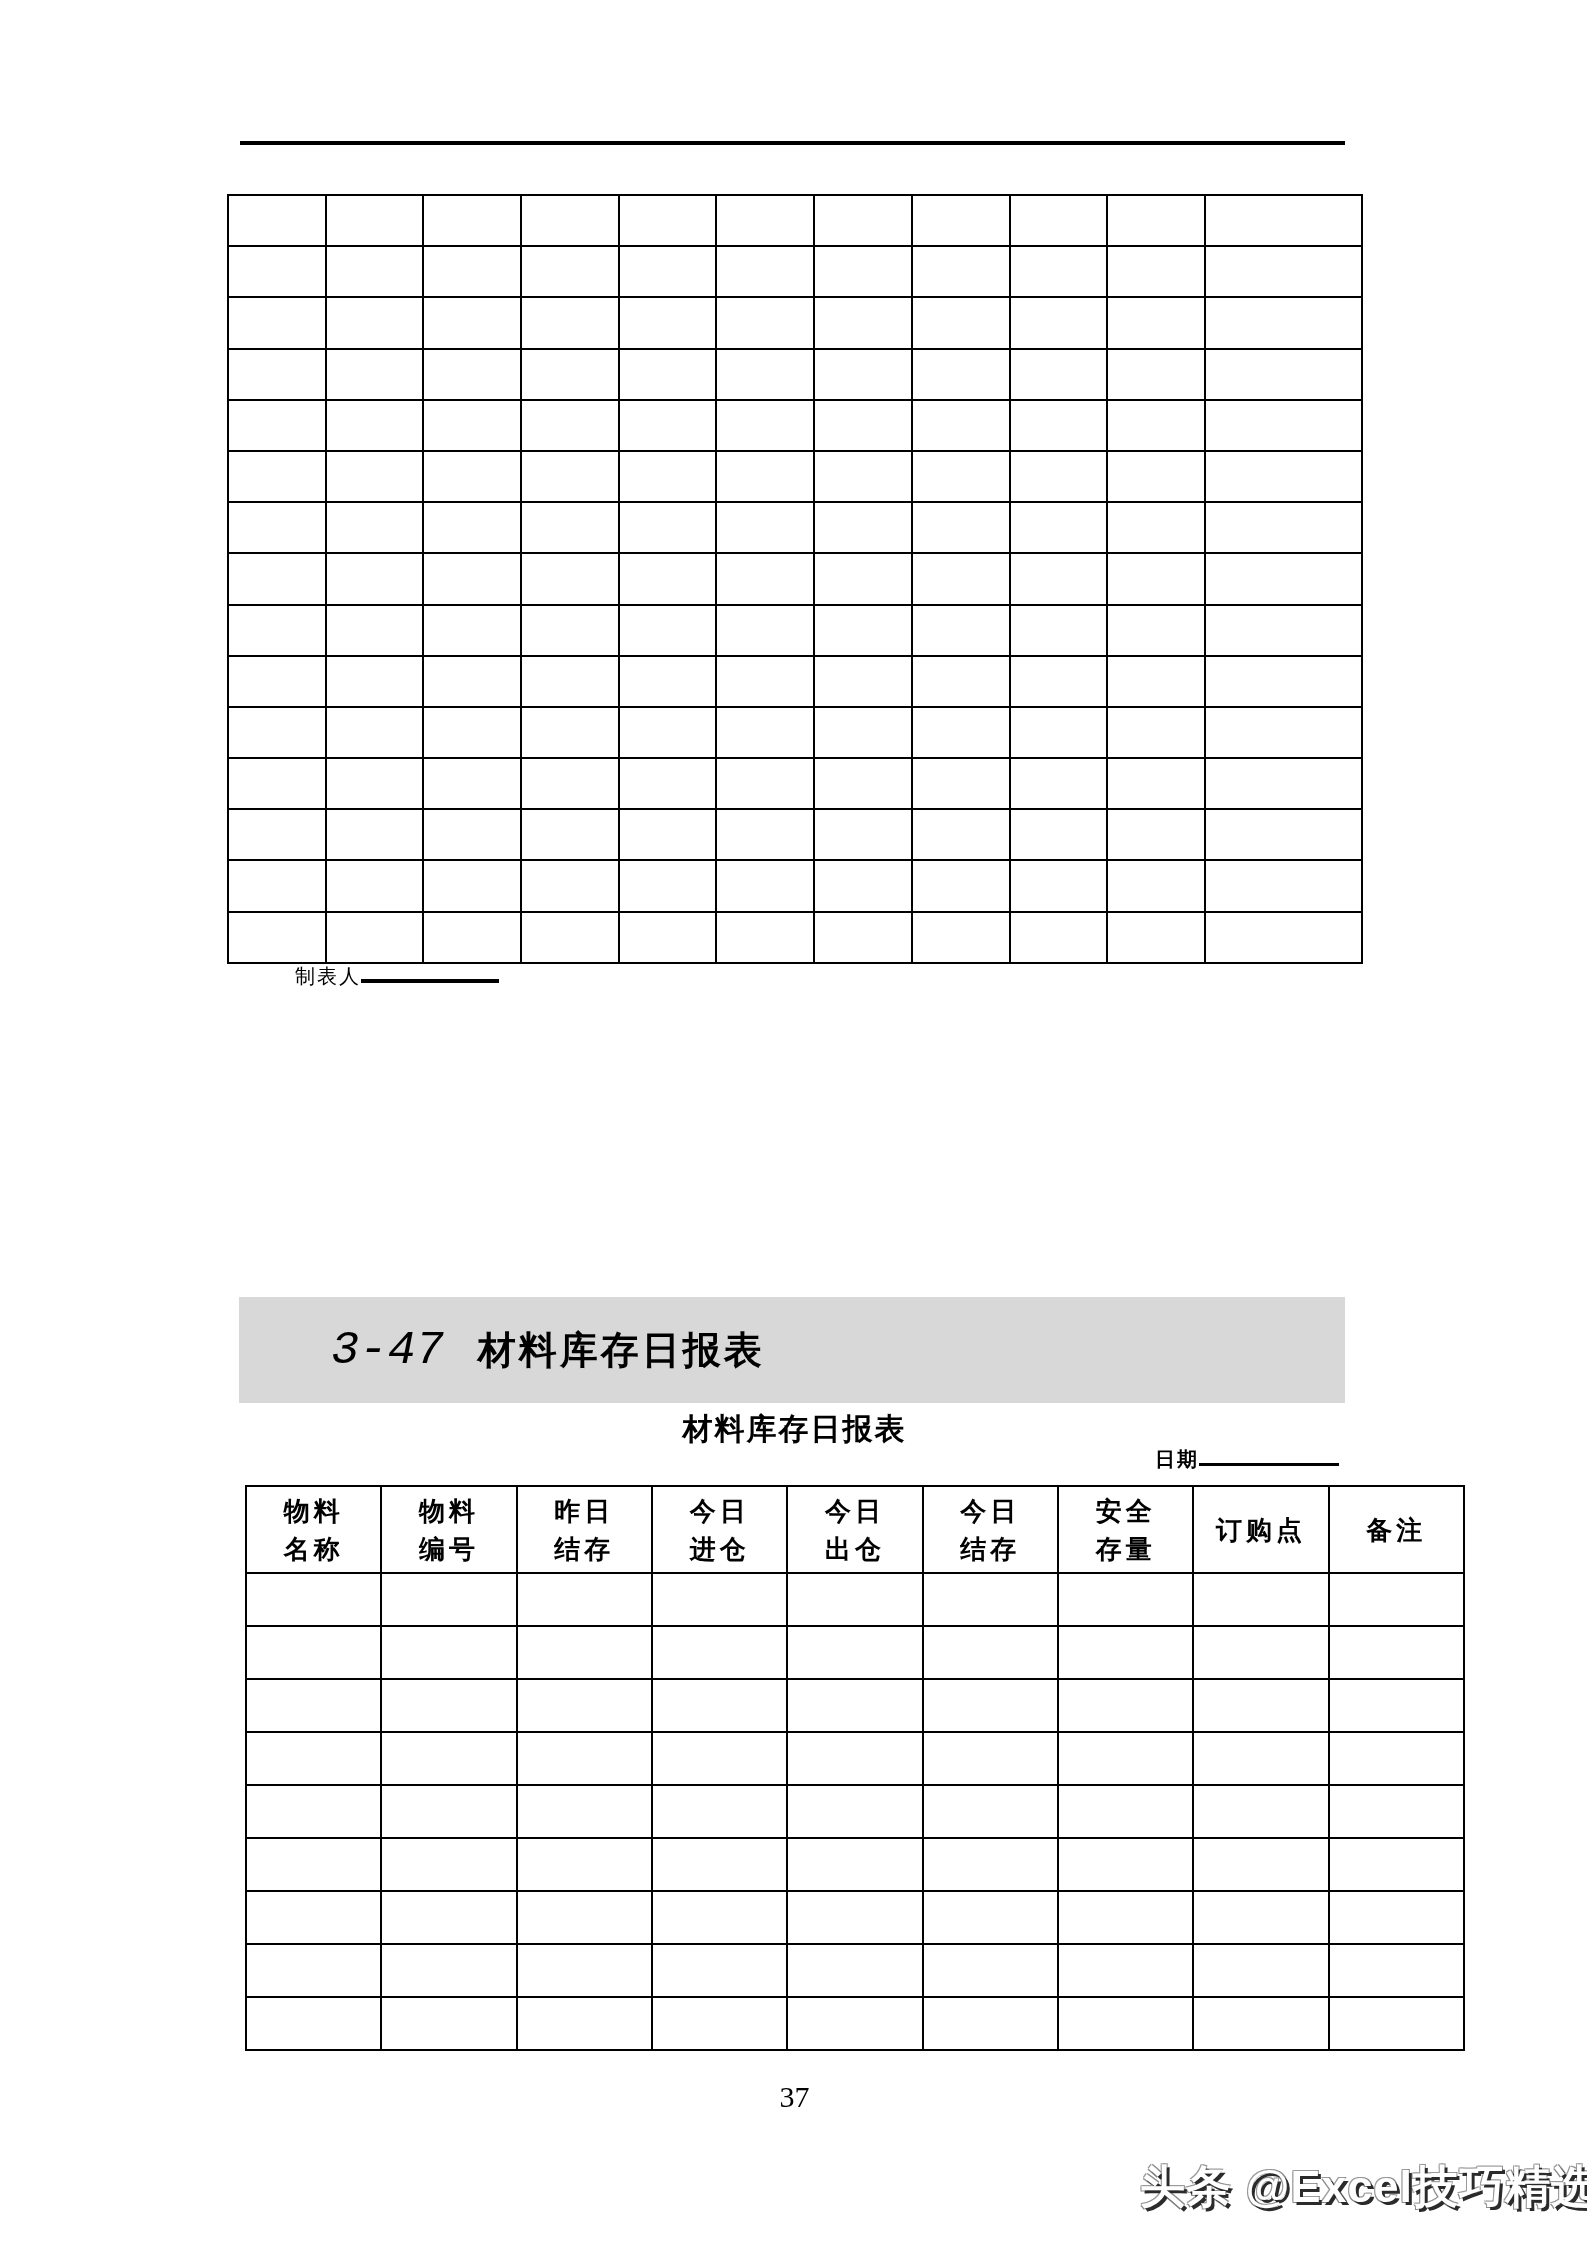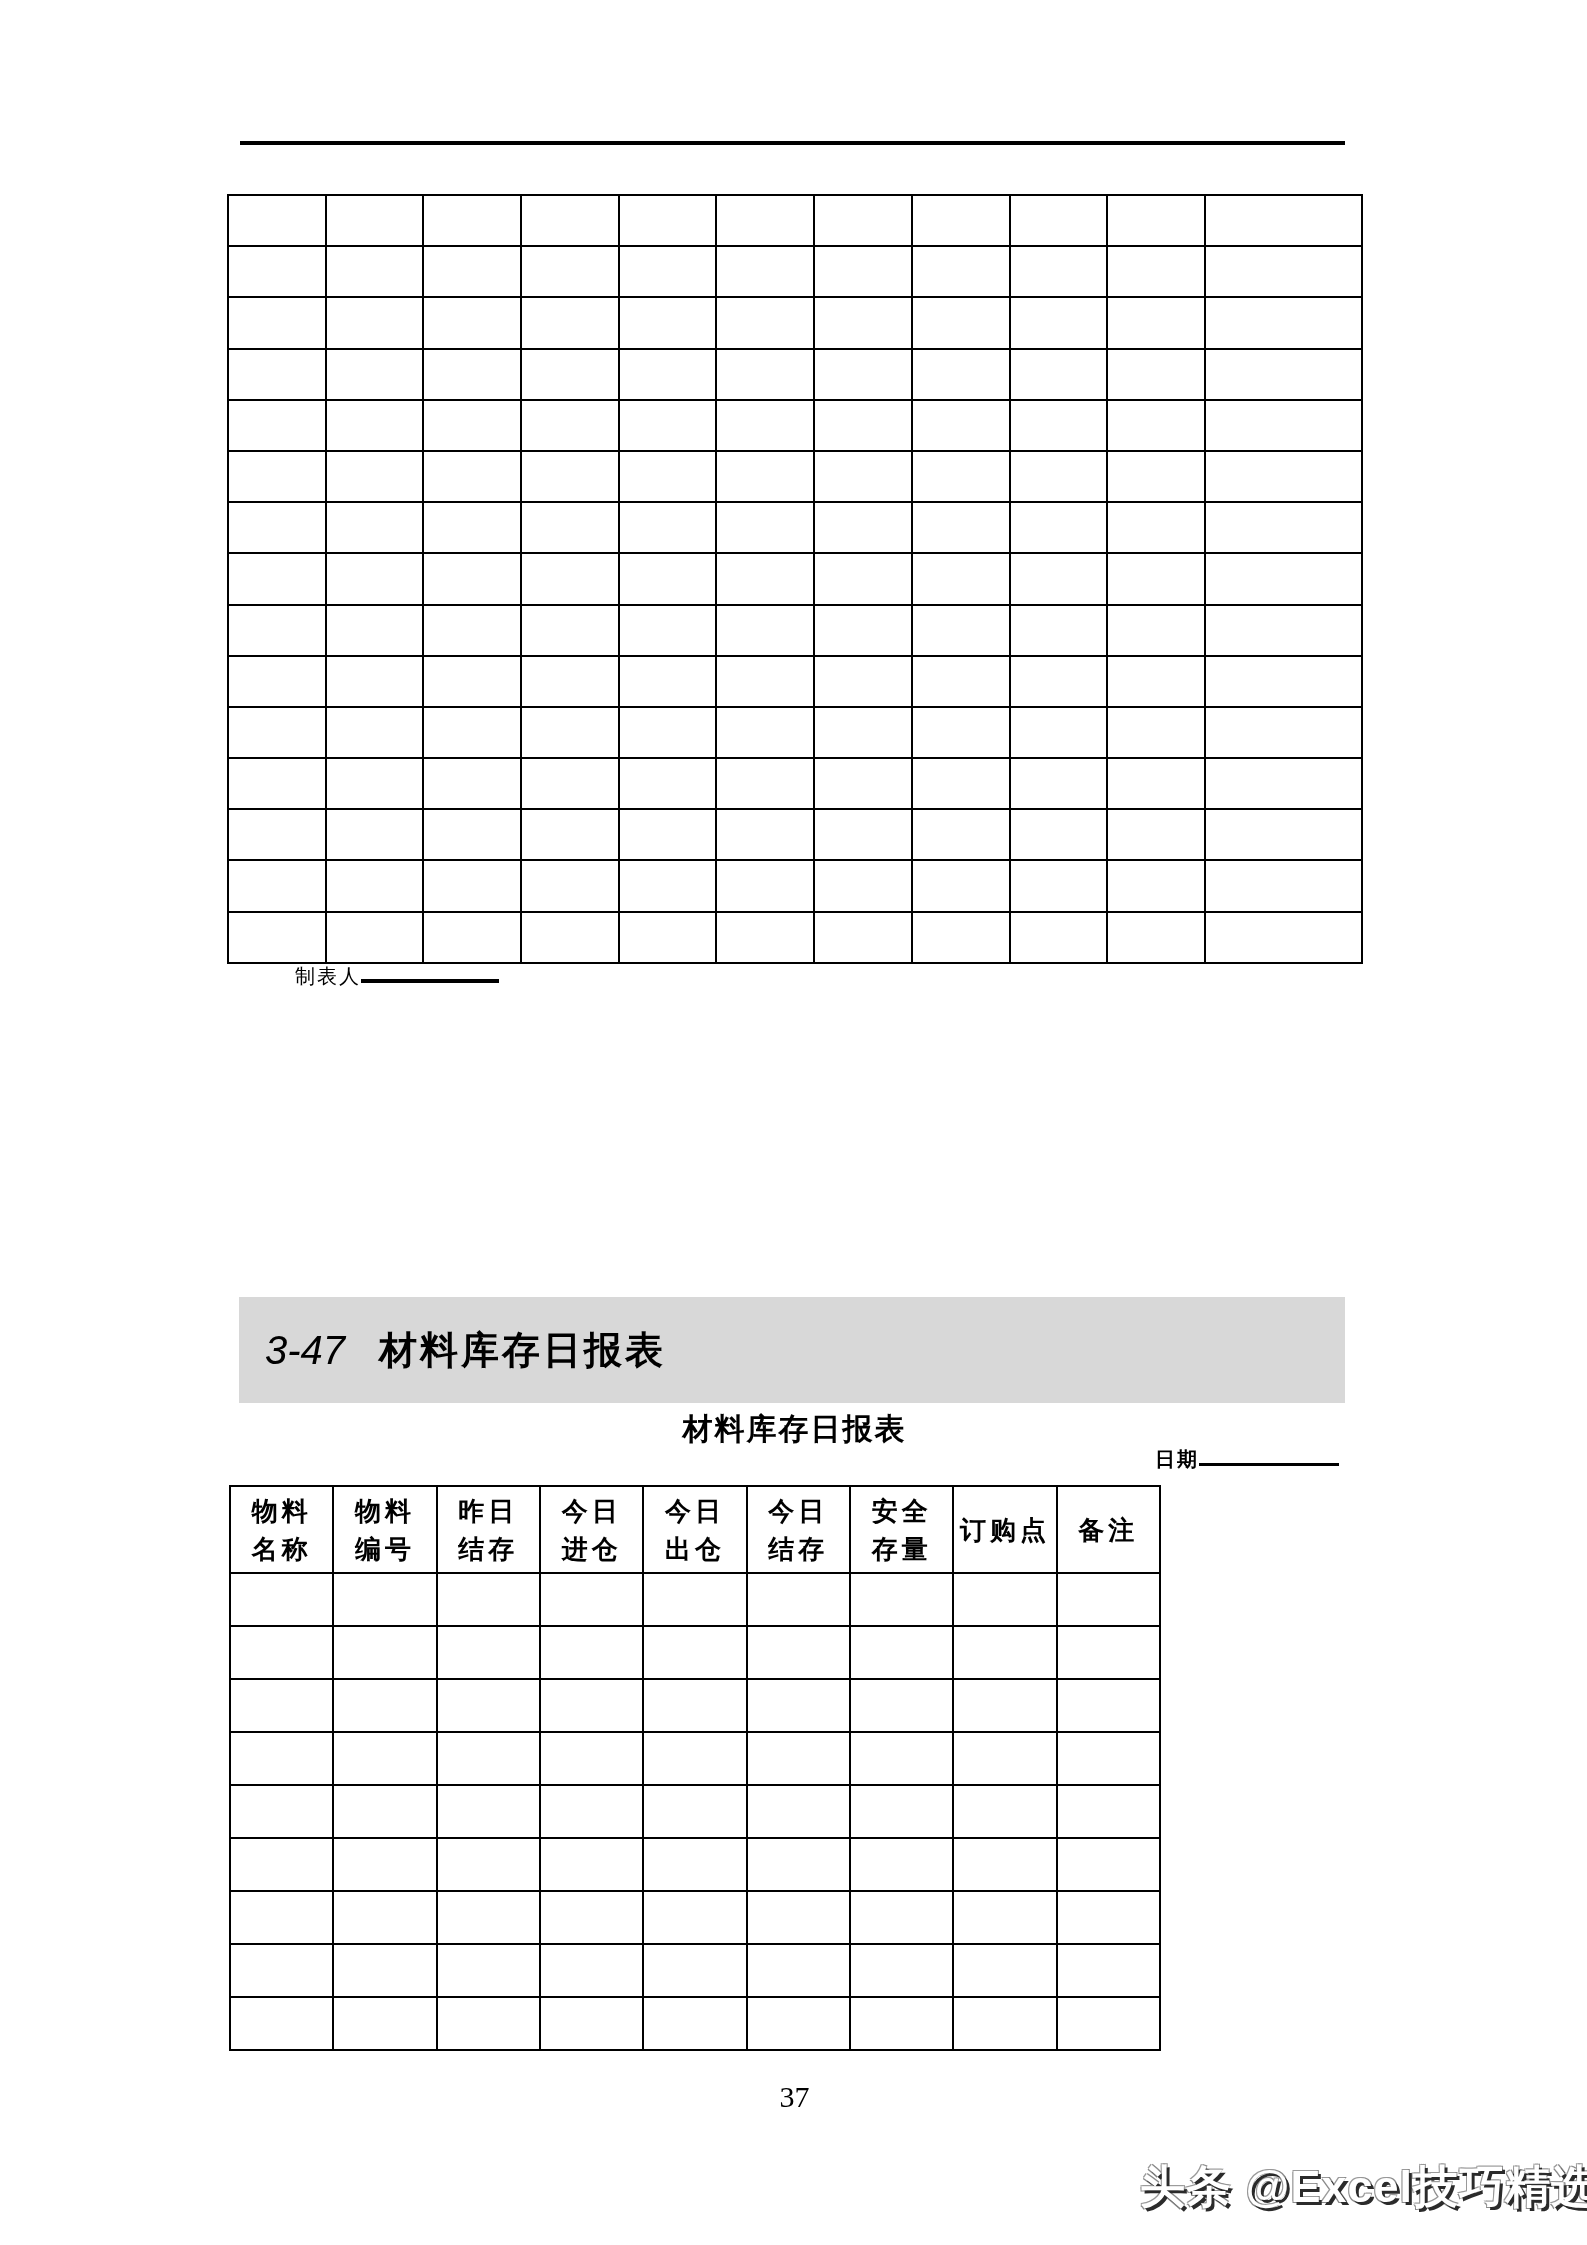--- a/index.html
+++ b/index.html
@@ -48,24 +48,24 @@
   }
 
   
   .section-banner {
     position:absolute; left:239px; top:1297px;
     width:1106px; height:106px;
     background:#d8d8d8;
     display:flex; align-items:center;
   }
   .sec-code {
-    margin-left:26px;
-    font-family:Liberation Sans, sans-serif;
+    margin-left:92px;
+    font-family:Liberation Mono, monospace;
     font-style:italic;
-    font-size:40px;
+    font-size:47px;
   }
   .sec-title {
     margin-left:34px;
     font-weight:bold;
     font-size:38px;
     letter-spacing:3px;
   }
 
   
   .report-title {
@@ -76,21 +76,21 @@
 
   
   .date-line {
     position:absolute; left:1155px; top:1446px;
     font-size:20px; font-weight:bold; letter-spacing:2px;
     white-space:nowrap;
   }
   .date-uline { width:140px; border-bottom-width:3px; }
 
   
-  #reportTable { left:229px; top:1485px; width:932px; }
+  #reportTable { left:245px; top:1485px; width:1220px; }
   #reportTable th {
     height:85px;
     font-size:26px; font-weight:bold;
     vertical-align:middle; text-align:center;
     letter-spacing:4px;
   }
   #reportTable th .h1, #reportTable th .h2 {
     display:block; line-height:38px;
   }
   #reportTable tr.drow { height:53px; }

